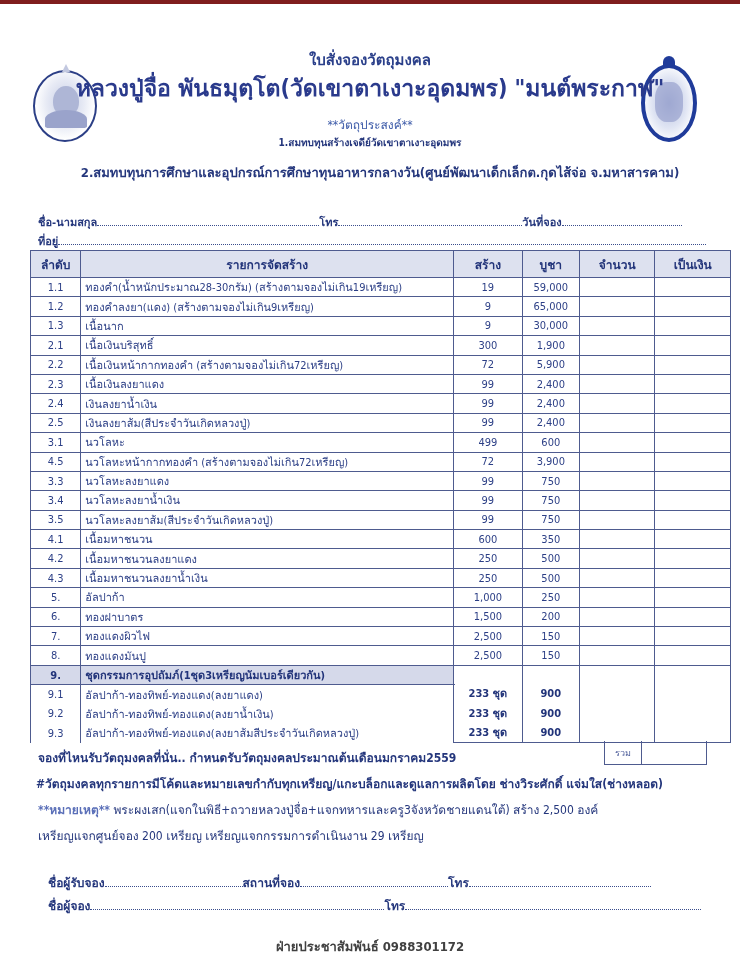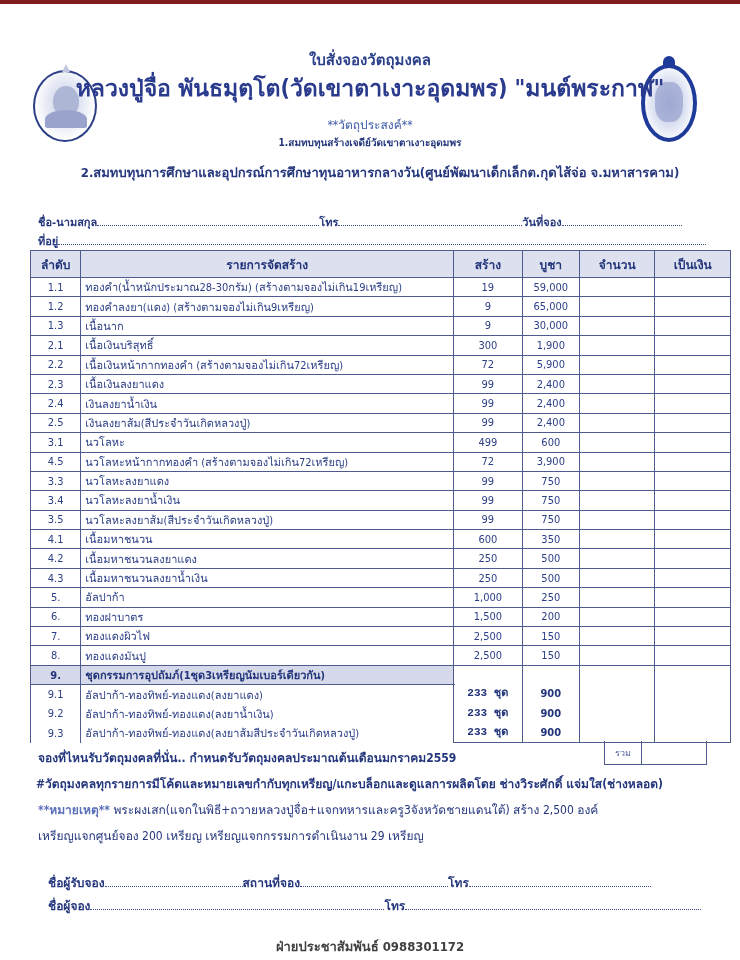--- a/index.html
+++ b/index.html
@@ -249,21 +249,21 @@
           <td class="c">8.</td>
           <td colspan="2">ทองแดงมันปู</td>
           <td class="n">2,500</td>
           <td class="n">150</td>
           <td></td>
           <td></td>
         </tr>
         <tr class="group">
           <td class="c hl">9.</td>
           <td colspan="2" class="hl">ชุดกรรมการอุปถัมภ์(1ชุด3เหรียญนัมเบอร์เดียวกัน)</td>
-          <td rowspan="4" style="vertical-align:bottom;padding:0;font-family:Liberation Mono, monospace;">
+          <td rowspan="4" style="vertical-align:bottom;padding:0;">
             <div style="height:19.4px;line-height:19.4px;text-align:center;font-weight:bold;color:#22347a;">233 ชุด</div>
             <div style="height:19.4px;line-height:19.4px;text-align:center;font-weight:bold;color:#22347a;">233 ชุด</div>
             <div style="height:19.4px;line-height:19.4px;text-align:center;font-weight:bold;color:#22347a;">233 ชุด</div>
           </td>
           <td rowspan="4" style="vertical-align:bottom;padding:0;border-radius:15px;">
             <div style="height:19.4px;line-height:19.4px;text-align:center;font-weight:bold;color:#22347a;">900</div>
             <div style="height:19.4px;line-height:19.4px;text-align:center;font-weight:bold;color:#22347a;">900</div>
             <div style="height:19.4px;line-height:19.4px;text-align:center;font-weight:bold;color:#22347a;">900</div>
           </td>
           <td rowspan="4"></td>

